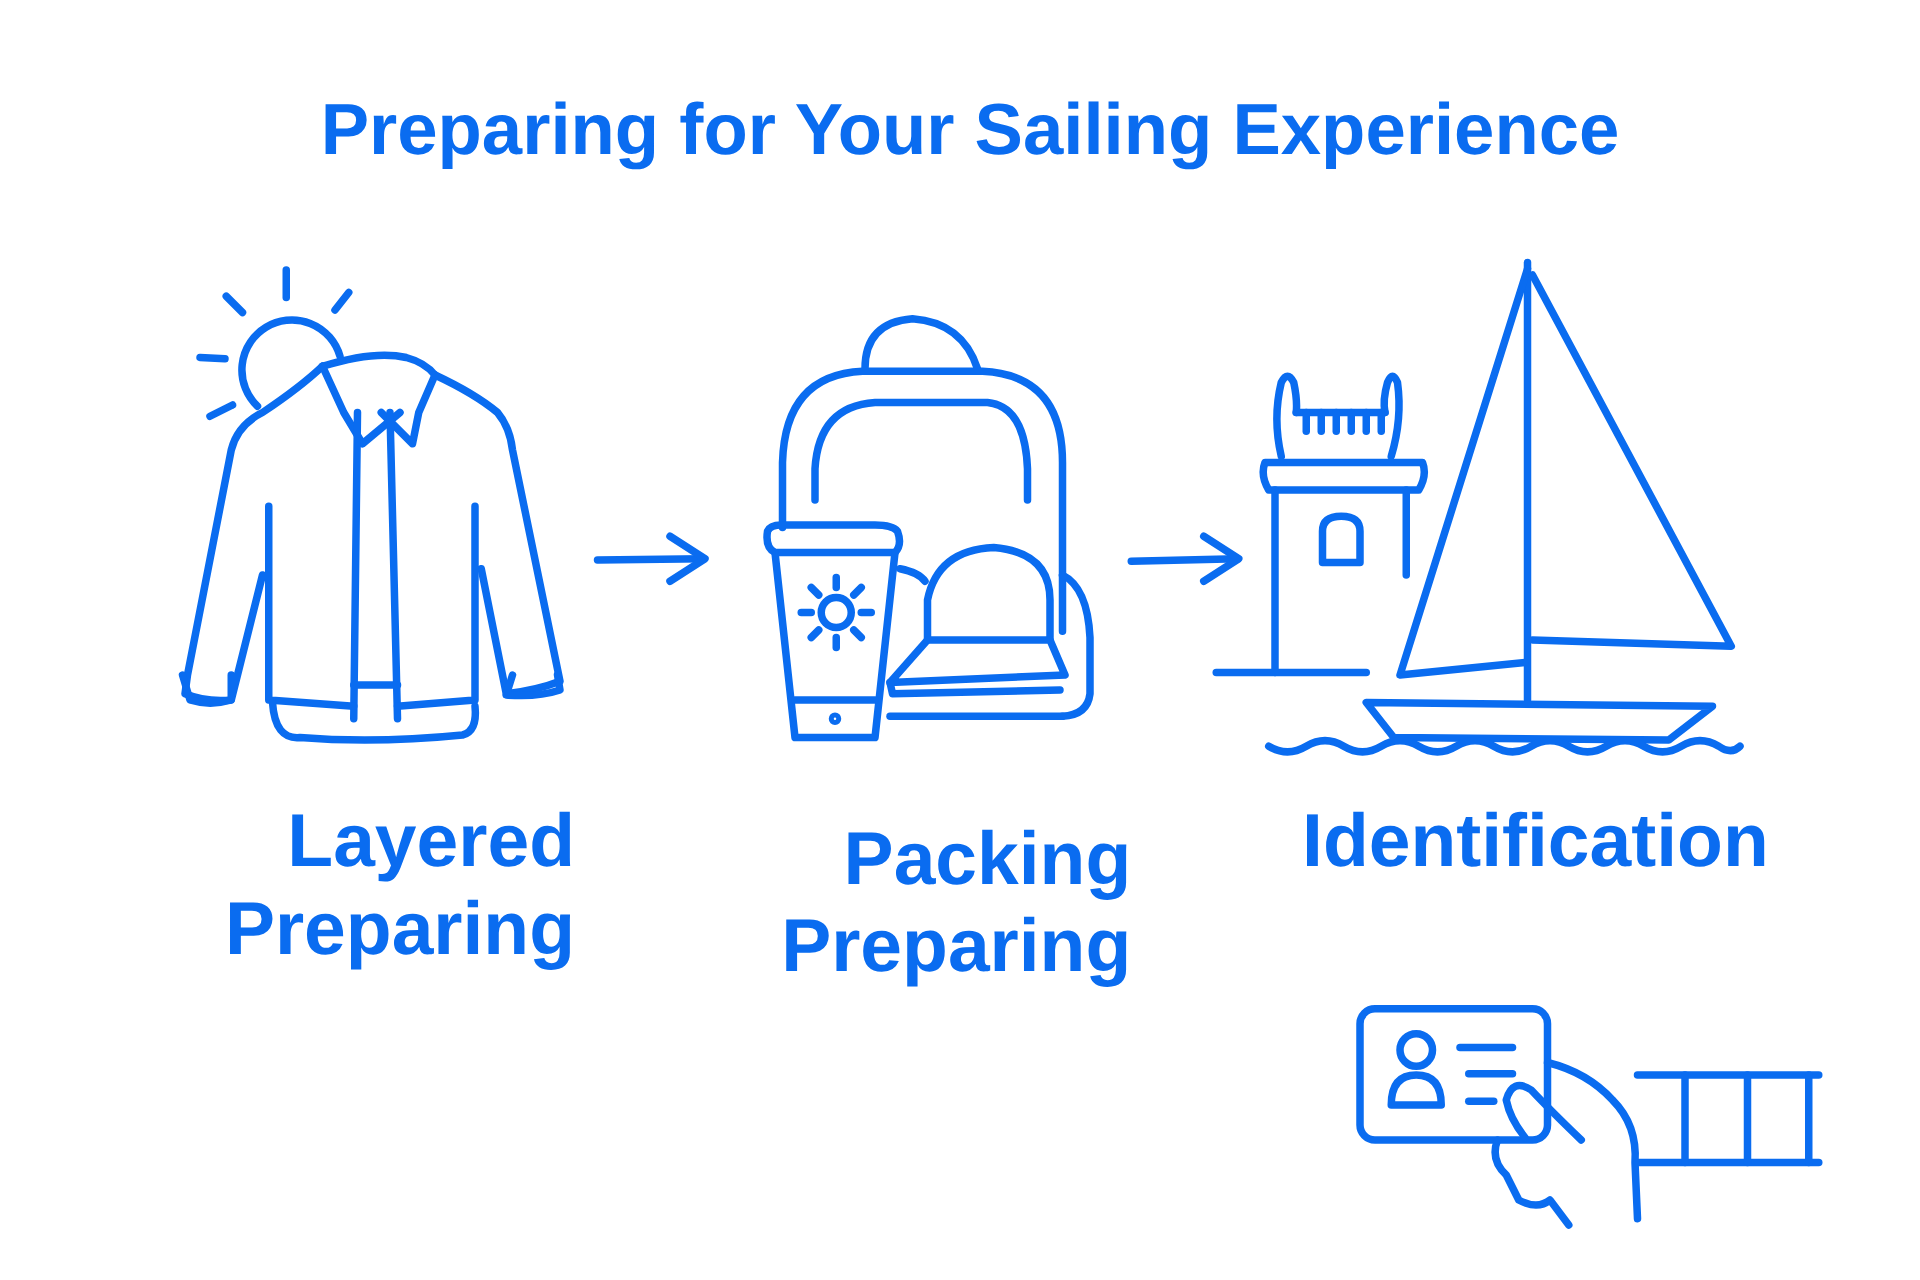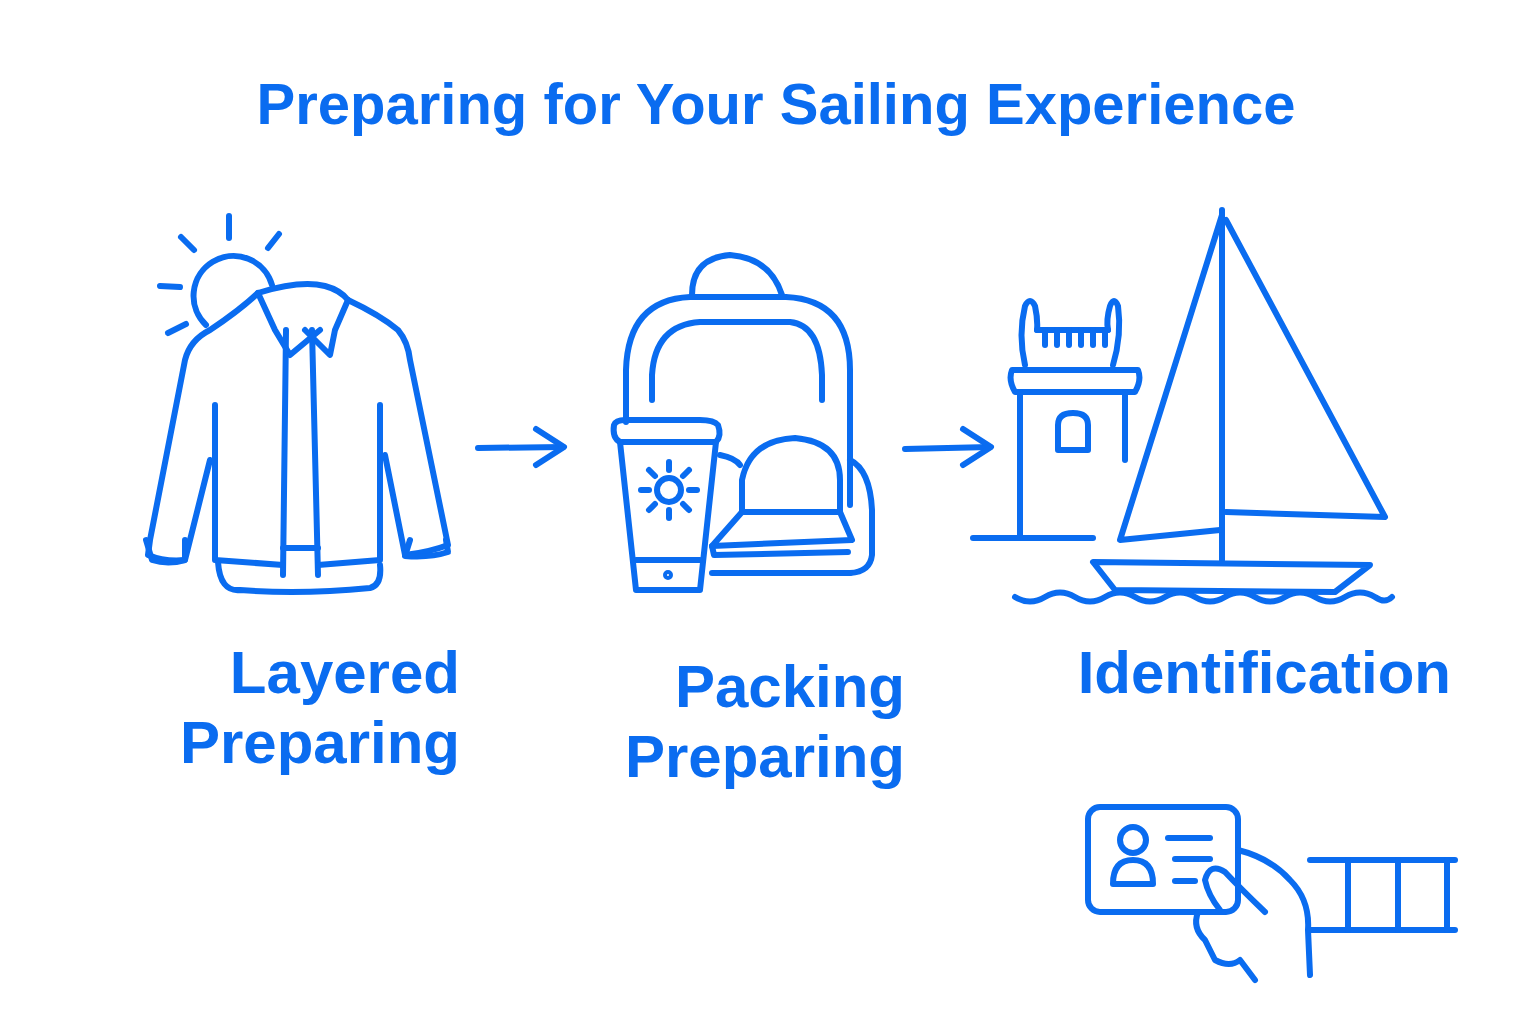--- a/index.html
+++ b/index.html
@@ -11,21 +11,21 @@
     }
     svg.art { position: absolute; left: 0; top: 0; width: 1536px; height: 1024px; }
     svg.art * { fill: none; stroke: #0a6cf0; stroke-width: 6; stroke-linecap: round; stroke-linejoin: round; }
     .label {
       position: absolute; text-align: right; font-size: 60px; font-weight: bold;
       color: #0a6cf0; line-height: 70px;
     }
     .label span { display: block; }
     #label-clothing { left: 140px; width: 320px; top: 638px; }
     #label-packing { left: 585px; width: 320px; top: 638px; margin-top: 14px; }
-    #label-id { left: 1021px; width: 430px; top: 638px; }
+    #label-id { left: 985px; width: 430px; top: 638px; }
   </style>
 </head>
 <body>
 
 <div class="title">Preparing for Your Sailing Experience</div>
 
 <svg class="art" viewBox="0 0 1536 1024" xmlns="http://www.w3.org/2000/svg">
 
   <g>
 

